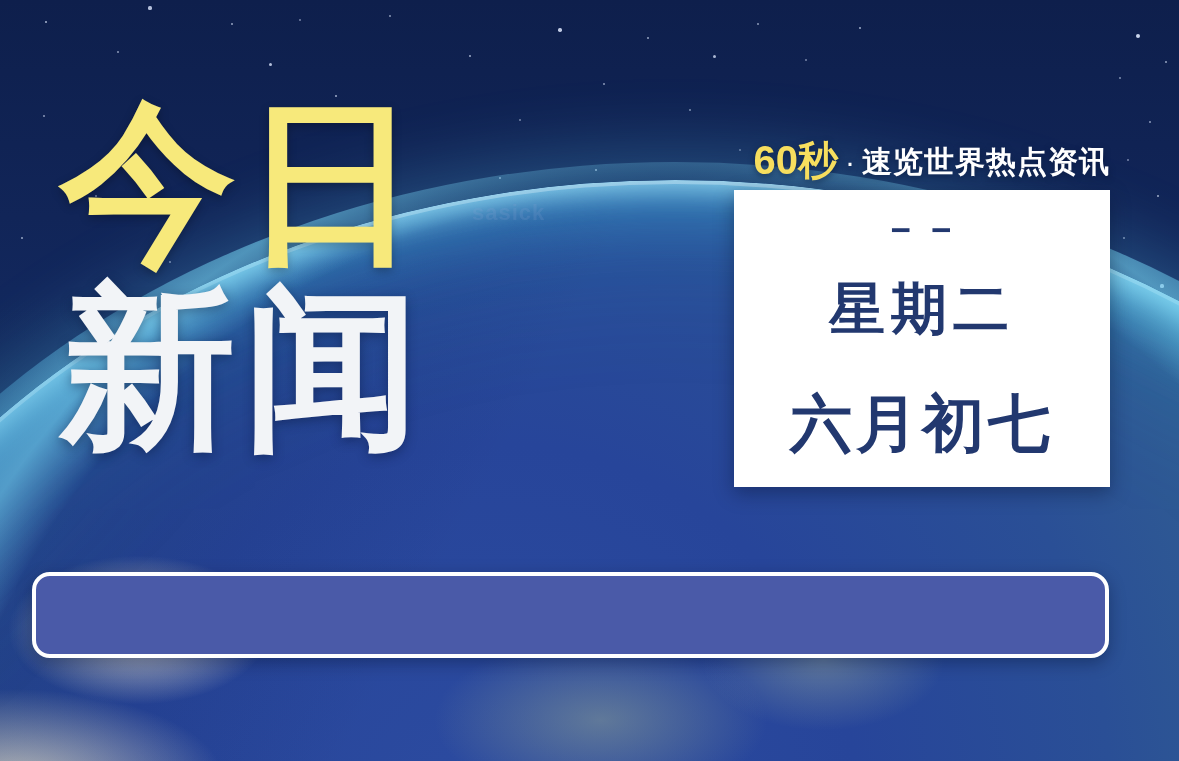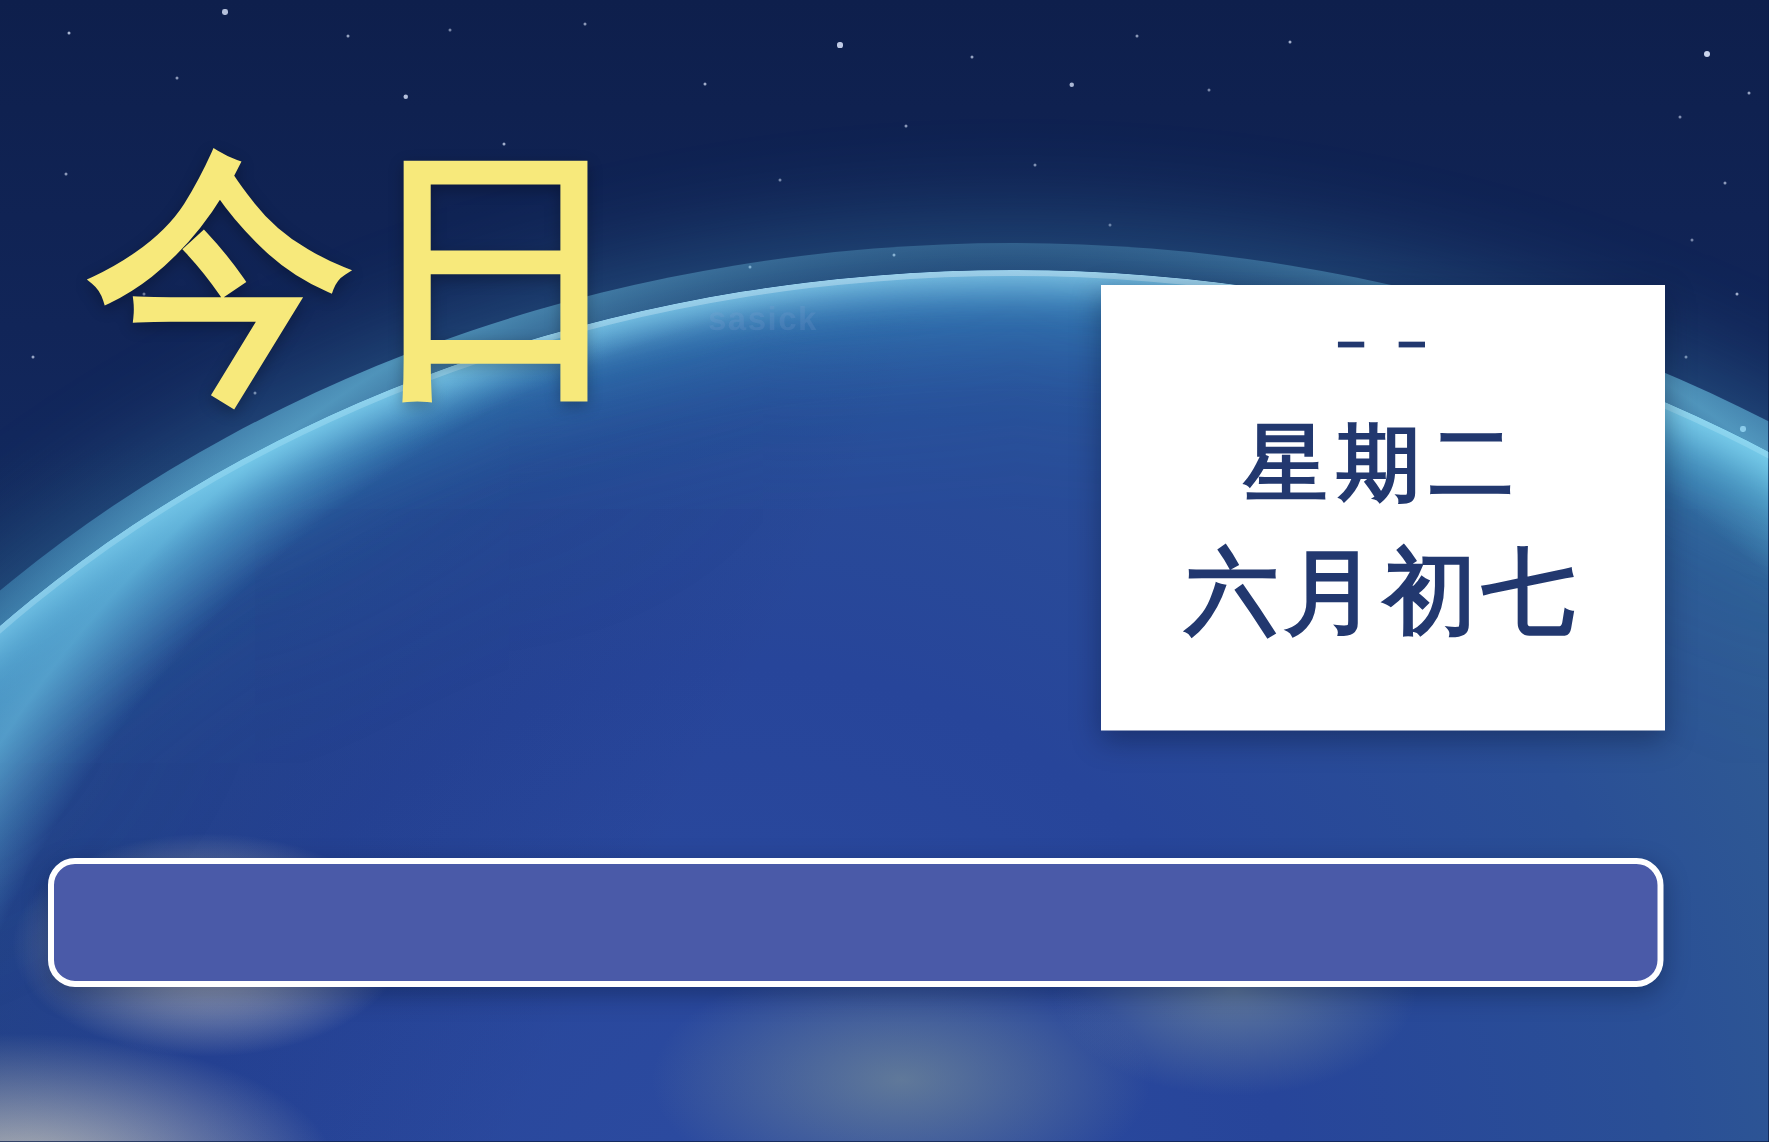--- a/index.html
+++ b/index.html
@@ -139,21 +139,21 @@
     display:flex; align-items:center; gap:18px;
     white-space:nowrap;
   }
   .dash{ font-weight:700; }
   .card-week{
     margin-top:22px;
     font-size:56px; font-weight:700; letter-spacing:6px;
     white-space:nowrap;
   }
   .card-lunar{
-    margin-top:5px;
+    margin-top:34px;
     font-size:62px; font-weight:700; letter-spacing:4px;
     white-space:nowrap;
   }
 
   
   .bluebar{
     position:absolute; left:32px; top:572px;
     width:1077px; height:86px;
     background:#4A5AA8;
     border:4px solid #FFFFFF;
@@ -229,23 +229,29 @@
     <div class="limb"></div>
   </div>
   <div class="earth-wrap" style="box-shadow:none;overflow:visible;">
     <div class="limb2"></div>
   </div>
 
   <div class="watermark">sasick</div>
 
   <div class="headline">
     <div class="hl-line hl-top">今日</div>
-  </div>
-
-
+    <div class="hl-line hl-bot">新闻</div>
+  </div>
+
+
+  <div class="tagline">
+    <span class="tag-60">60秒</span>
+    <span class="tag-dot">·</span>
+    <span class="tag-rest">速览世界热点资讯</span>
+  </div>
 
   <div class="card">
     <div class="card-issue">
       <span class="dash">−</span>
       <span class="dash">−</span>
     </div>
     <div class="card-week">星期二</div>
     <div class="card-lunar">六月初七</div>
   </div>
 

